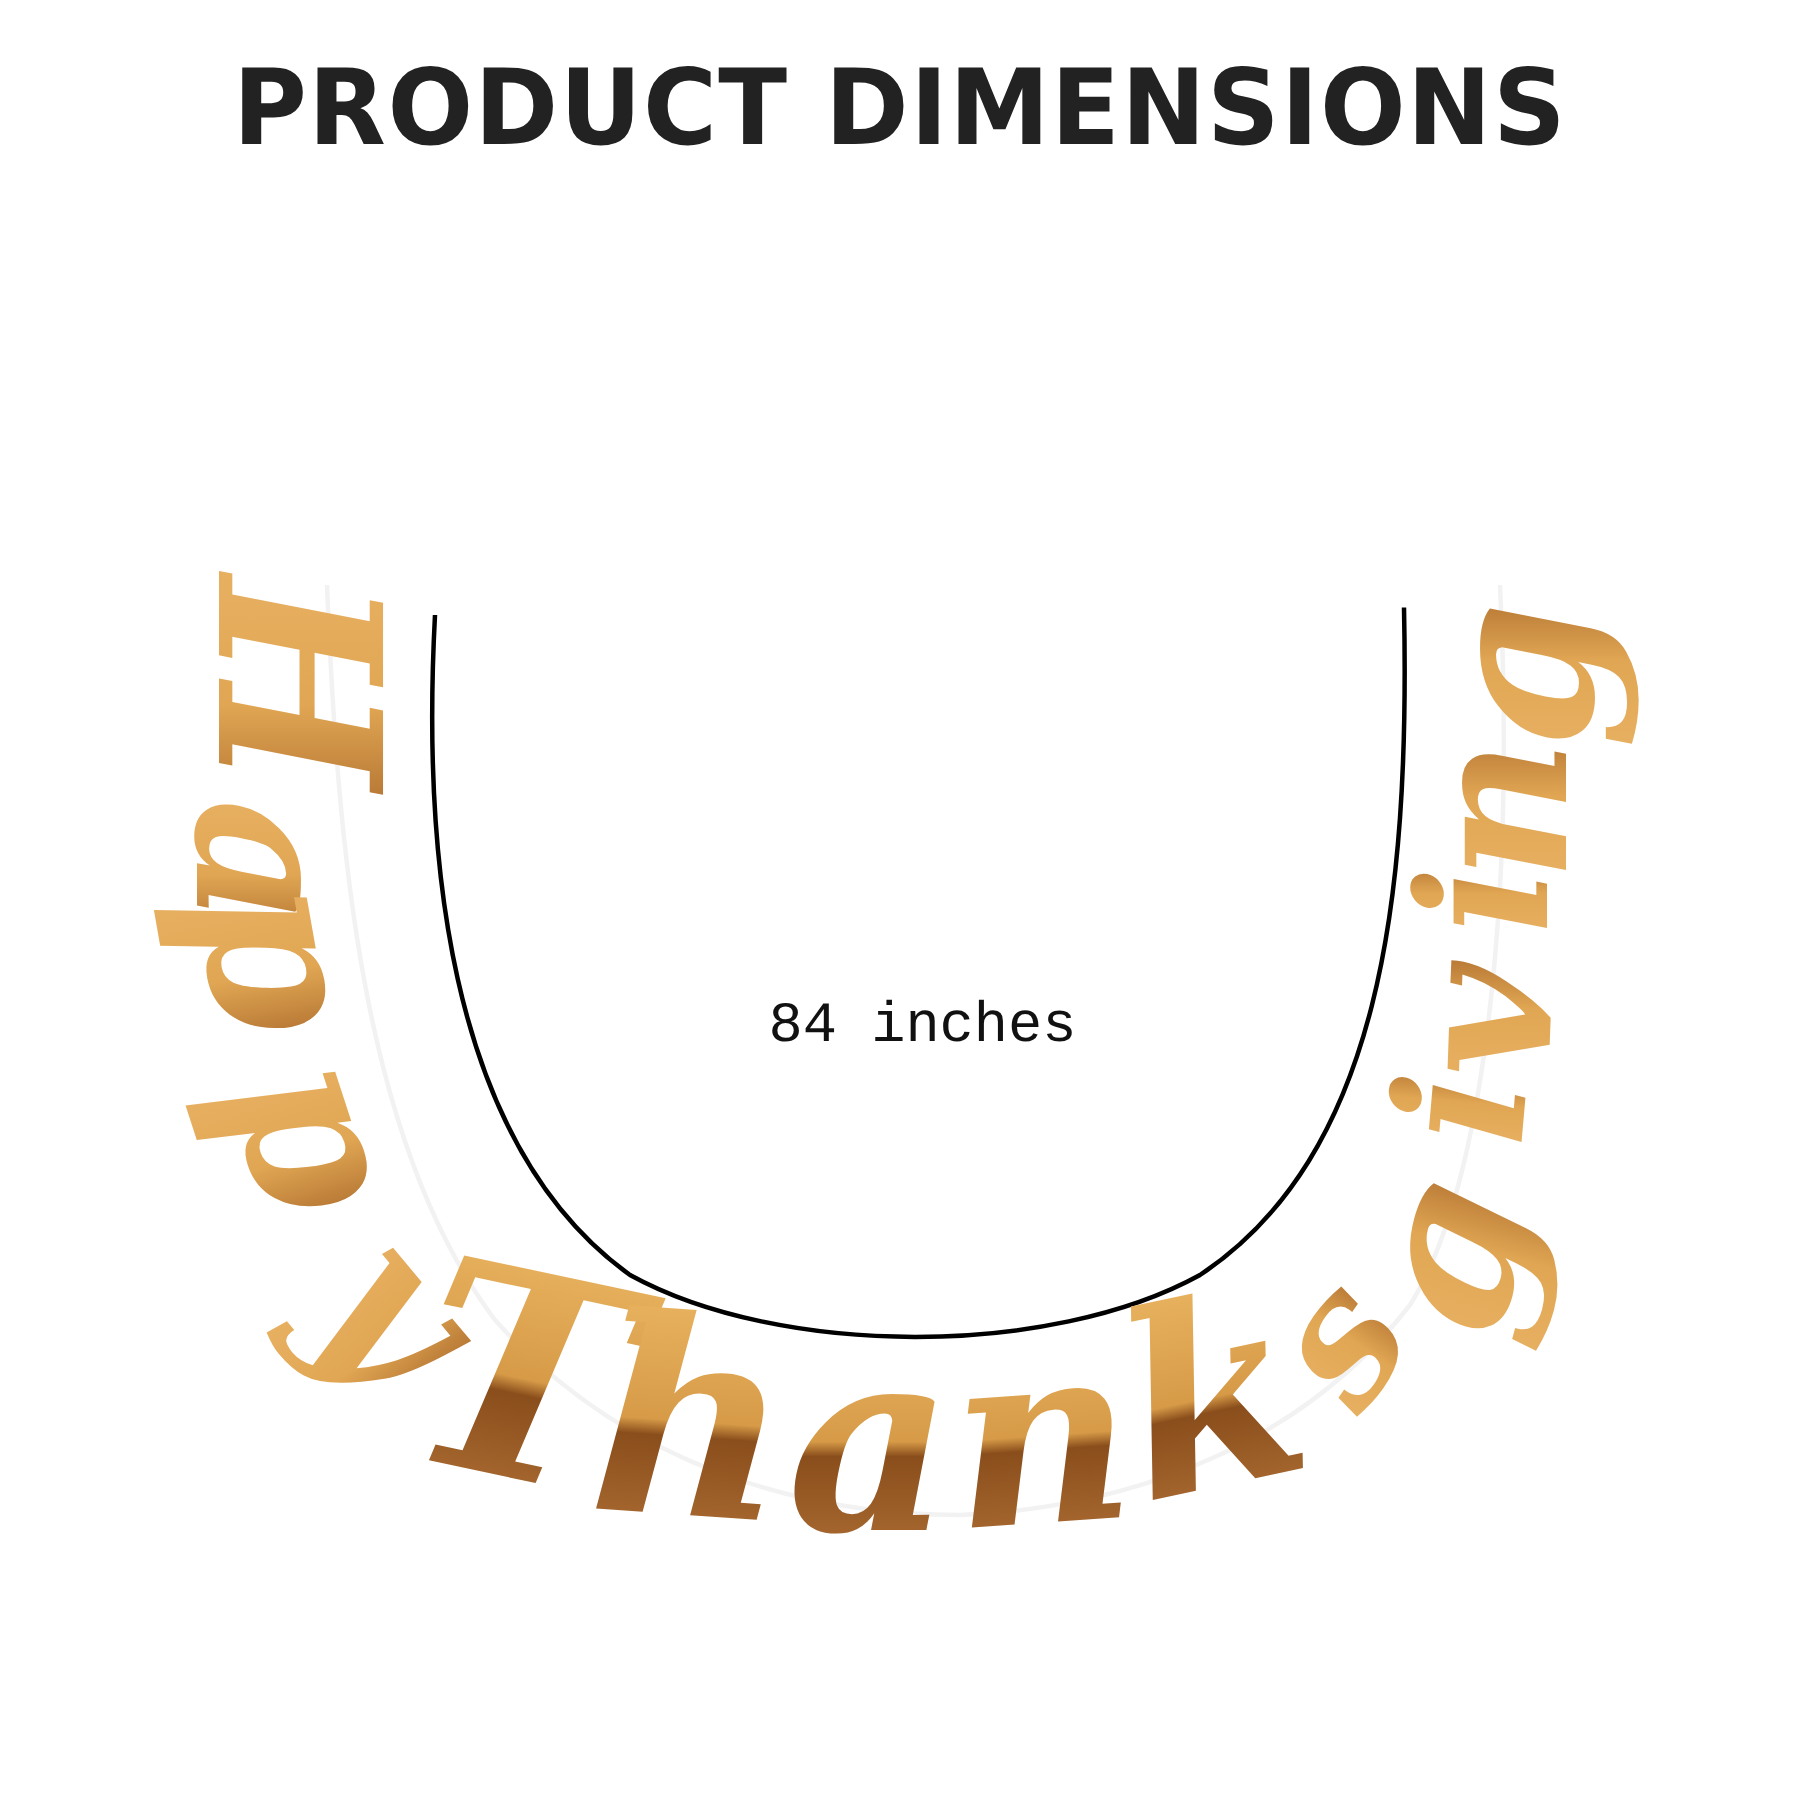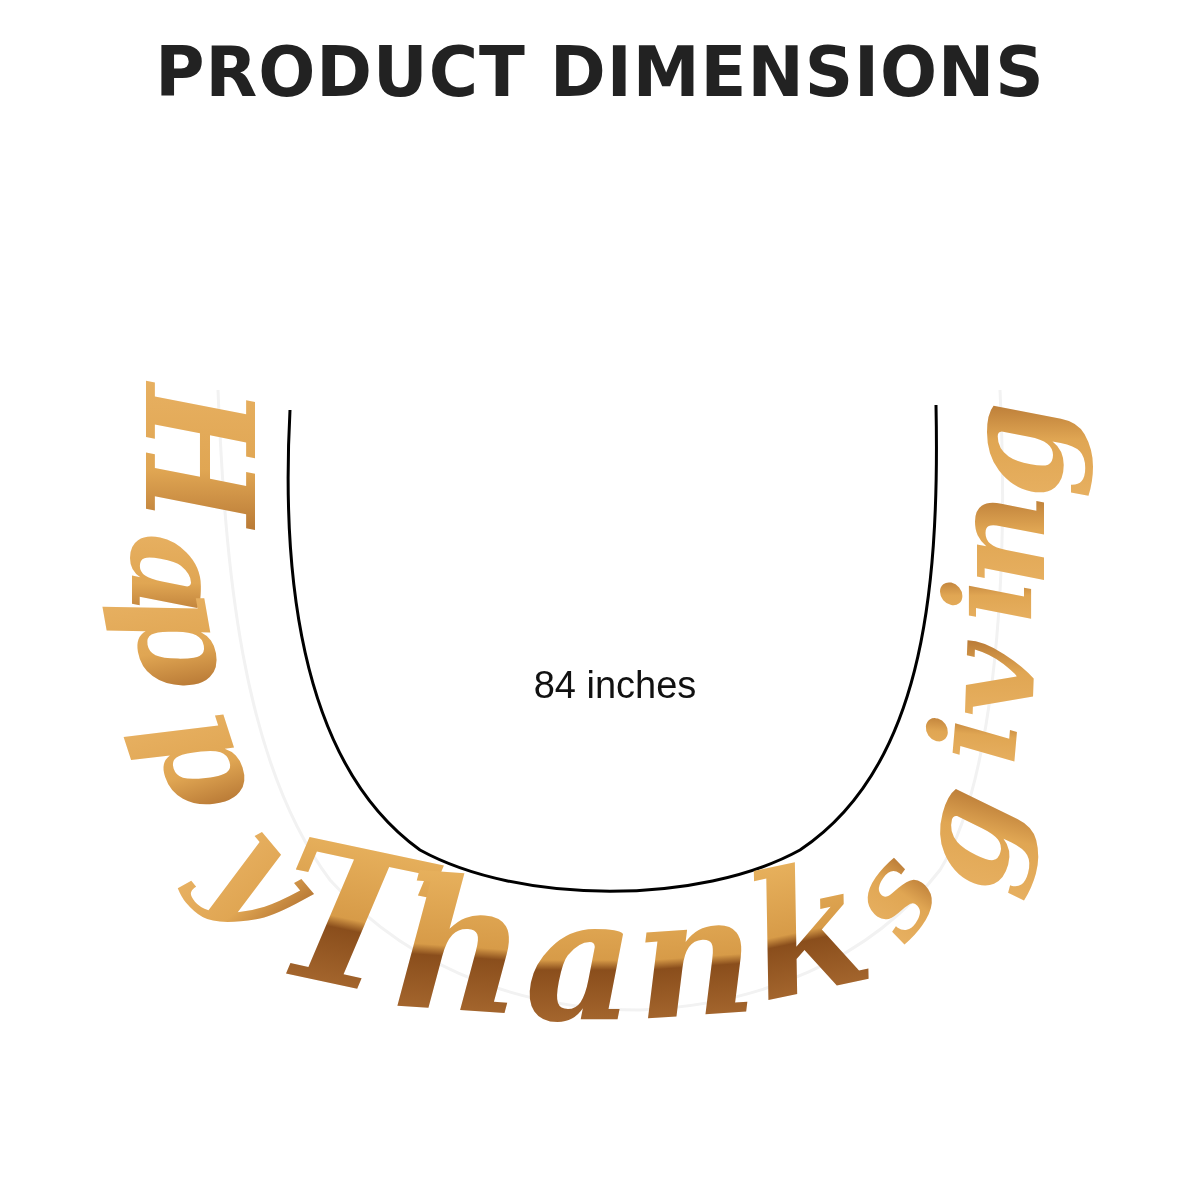--- a/index.html
+++ b/index.html
@@ -34,21 +34,21 @@
       top: 0;
       width: 1200px;
       height: 1200px;
     }
     .dimension-label {
       position: absolute;
       left: 480px;
       top: 660px;
       width: 270px;
       text-align: center;
-      font-family: Liberation Sans, sans-serif;
+      font-family: Liberation Mono, monospace;
       font-size: 38px;
       color: #111111;
       line-height: 50px;
     }
     .letter {
       font-family: "DejaVu Serif", serif;
       font-style: italic;
       font-weight: bold;
     }
   </style>

